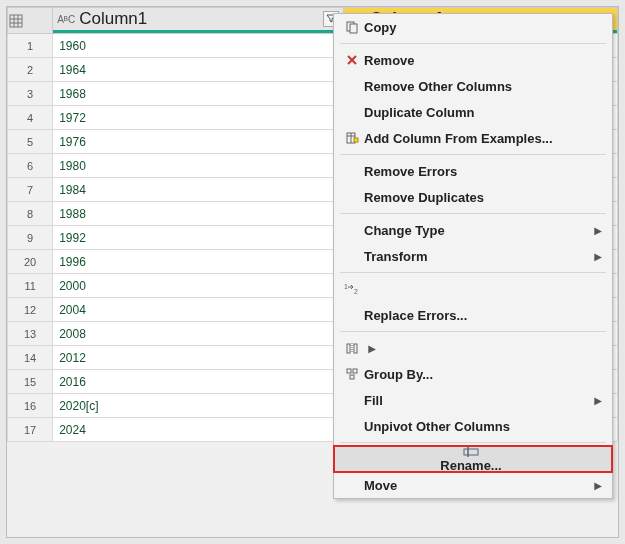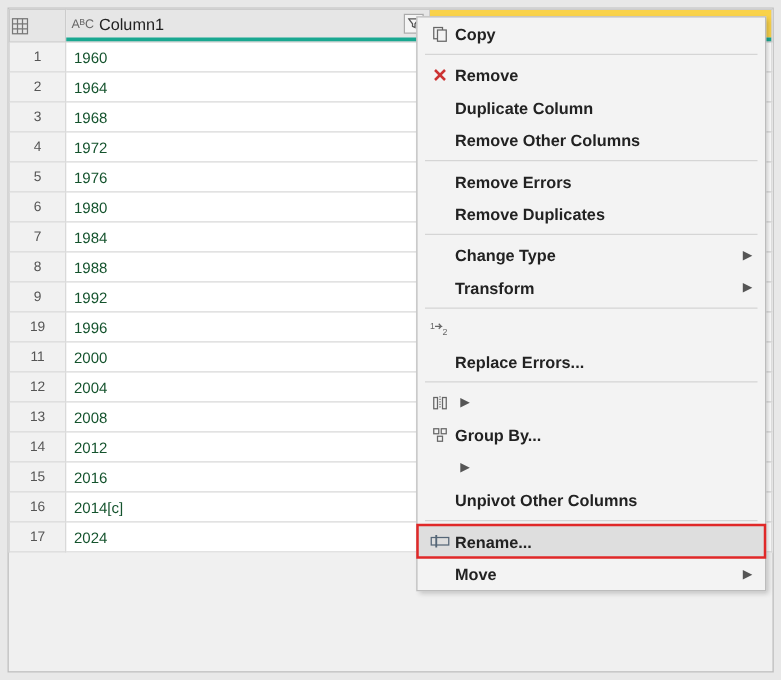--- a/index.html
+++ b/index.html
@@ -49,21 +49,21 @@
     gap: 4px;
   }
   .col-hdr .type-badge {
     font-size: 10px;
     color: #666;
     display: inline-block;
     width: 18px;
   }
   .col-hdr .col-name {
     flex: 1;
-    font-size: 13px;
+    font-size: 17px;
     color: #222;
   }
   .col-hdr .filter-icon {
     width: 16px;
     height: 16px;
     border: 1px solid #aaa;
     background: #f5f5f5;
     display: inline-flex;
     align-items: center;
     justify-content: center;
@@ -133,20 +133,21 @@
   }
   .ctx-sep {
     height: 1px;
     background: #d5d5d5;
     margin: 3px 6px;
   }
   .ctx-item.highlight {
     background: #dedede;
     outline: 2px solid #e02828;
     outline-offset: -1px;
+    flex-direction: column;
   }
   svg { display: block; }
 </style>
 </head>
 <body>
 
 <div class="frame">
   <table class="grid">
     <tbody>
         <tr class="hdr-row">
@@ -220,21 +221,21 @@
           <td class="row-hdr">8</td>
           <td class="cell">1988</td>
           <td class="cell col2">Netherlands</td>
         </tr>
         <tr>
           <td class="row-hdr">9</td>
           <td class="cell">1992</td>
           <td class="cell col2">Denmark</td>
         </tr>
         <tr>
-          <td class="row-hdr">19</td>
+          <td class="row-hdr">20</td>
           <td class="cell">1996</td>
           <td class="cell col2">Germany</td>
         </tr>
         <tr>
           <td class="row-hdr">11</td>
           <td class="cell">2000</td>
           <td class="cell col2">France</td>
         </tr>
         <tr>
           <td class="row-hdr">12</td>
@@ -251,21 +252,21 @@
           <td class="cell">2012</td>
           <td class="cell col2">Spain</td>
         </tr>
         <tr>
           <td class="row-hdr">15</td>
           <td class="cell">2016</td>
           <td class="cell col2">Portugal</td>
         </tr>
         <tr>
           <td class="row-hdr">16</td>
-          <td class="cell">2014[c]</td>
+          <td class="cell">2020[c]</td>
           <td class="cell col2"></td>
         </tr>
         <tr>
           <td class="row-hdr">17</td>
           <td class="cell">2024</td>
           <td class="cell col2"></td>
         </tr>
       </tbody>
   </table>
 
@@ -284,25 +285,36 @@
       <span class="ctx-icon">
         <svg width="12" height="12" viewBox="0 0 12 12">
             <line x1="2" y1="2" x2="10" y2="10" stroke="#c33" stroke-width="2"></line>
             <line x1="10" y1="2" x2="2" y2="10" stroke="#c33" stroke-width="2"></line>
           </svg>
       </span>
       <span class="ctx-label">Remove</span>
     </div>
     <div class="ctx-item">
       <span class="ctx-icon"></span>
+      <span class="ctx-label">Remove Other Columns</span>
+    </div>
+    <div class="ctx-item">
+      <span class="ctx-icon"></span>
       <span class="ctx-label">Duplicate Column</span>
     </div>
     <div class="ctx-item">
-      <span class="ctx-icon"></span>
-      <span class="ctx-label">Remove Other Columns</span>
+      <span class="ctx-icon">
+        <svg width="14" height="14" viewBox="0 0 14 14">
+            <rect x="2" y="2" width="8" height="10" fill="none" stroke="#666"></rect>
+            <line x1="2" y1="5" x2="10" y2="5" stroke="#666"></line>
+            <line x1="6" y1="2" x2="6" y2="12" stroke="#666"></line>
+            <rect x="9" y="7" width="4" height="4" fill="#f9d24a" stroke="#aa8800"></rect>
+          </svg>
+      </span>
+      <span class="ctx-label">Add Column From Examples...</span>
     </div>
     <div class="ctx-sep"></div>
     <div class="ctx-item">
       <span class="ctx-icon"></span>
       <span class="ctx-label">Remove Errors</span>
     </div>
     <div class="ctx-item">
       <span class="ctx-icon"></span>
       <span class="ctx-label">Remove Duplicates</span>
     </div>
@@ -347,20 +359,21 @@
         <svg width="14" height="14" viewBox="0 0 14 14">
             <rect x="2" y="2" width="4" height="4" fill="none" stroke="#666"></rect>
             <rect x="8" y="2" width="4" height="4" fill="none" stroke="#666"></rect>
             <rect x="5" y="8" width="4" height="4" fill="none" stroke="#666"></rect>
           </svg>
       </span>
       <span class="ctx-label">Group By...</span>
     </div>
     <div class="ctx-item">
       <span class="ctx-icon"></span>
+      <span class="ctx-label">Fill</span>
       <span class="ctx-arrow">▶</span>
     </div>
     <div class="ctx-item">
       <span class="ctx-icon"></span>
       <span class="ctx-label">Unpivot Other Columns</span>
     </div>
     <div class="ctx-sep"></div>
     <div class="ctx-item highlight">
       <span class="ctx-icon">
         <svg width="16" height="12" viewBox="0 0 16 12">

